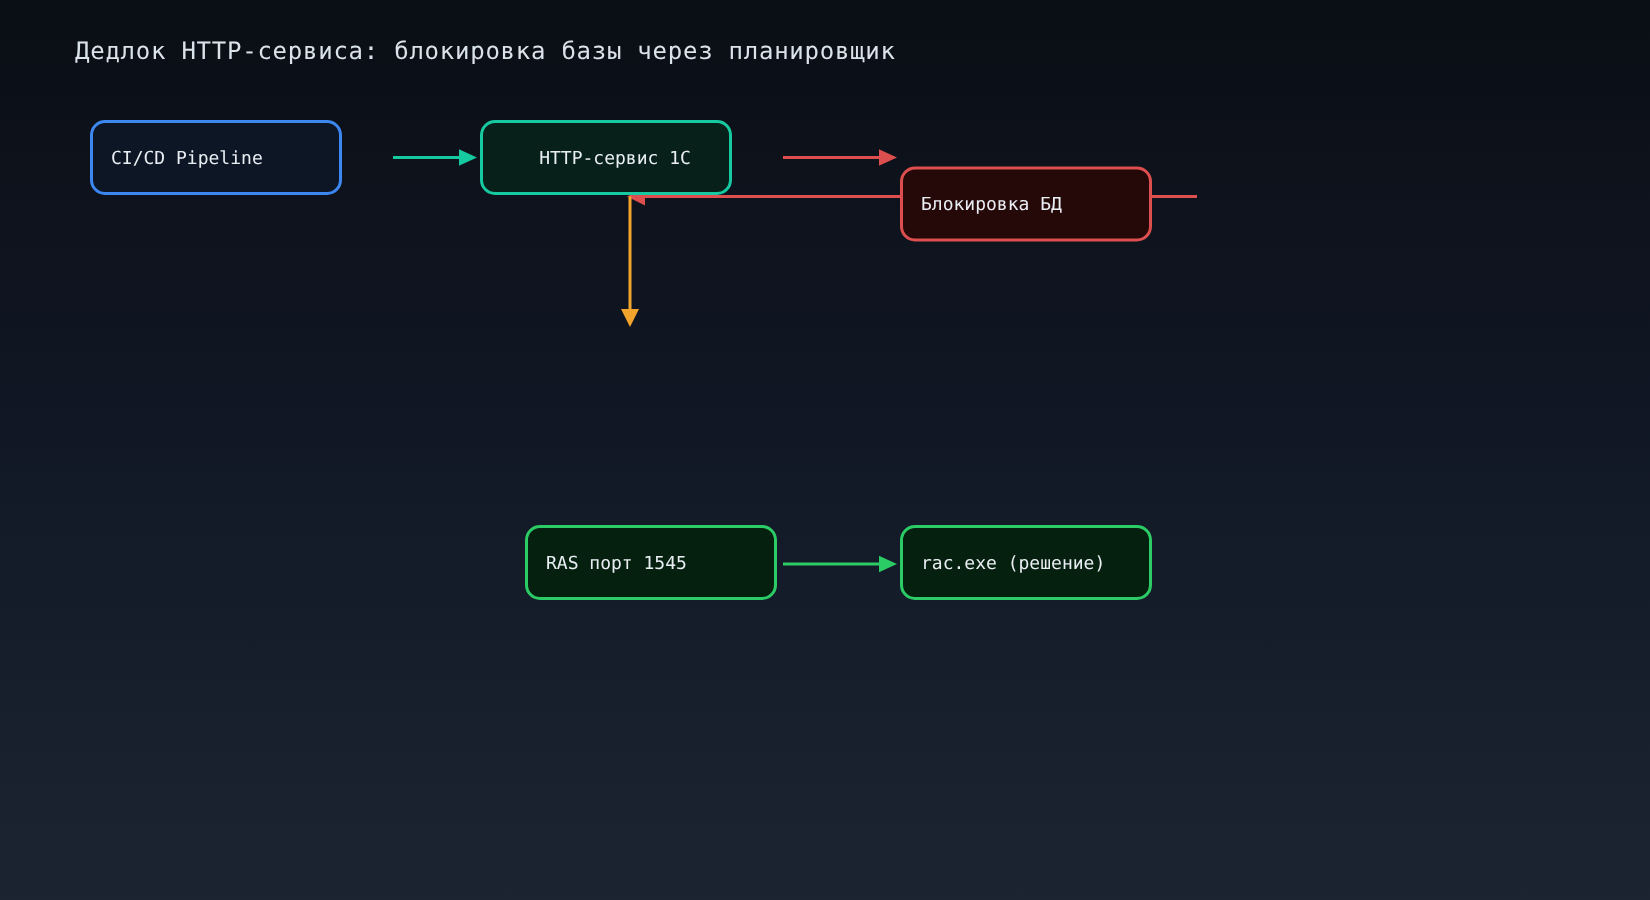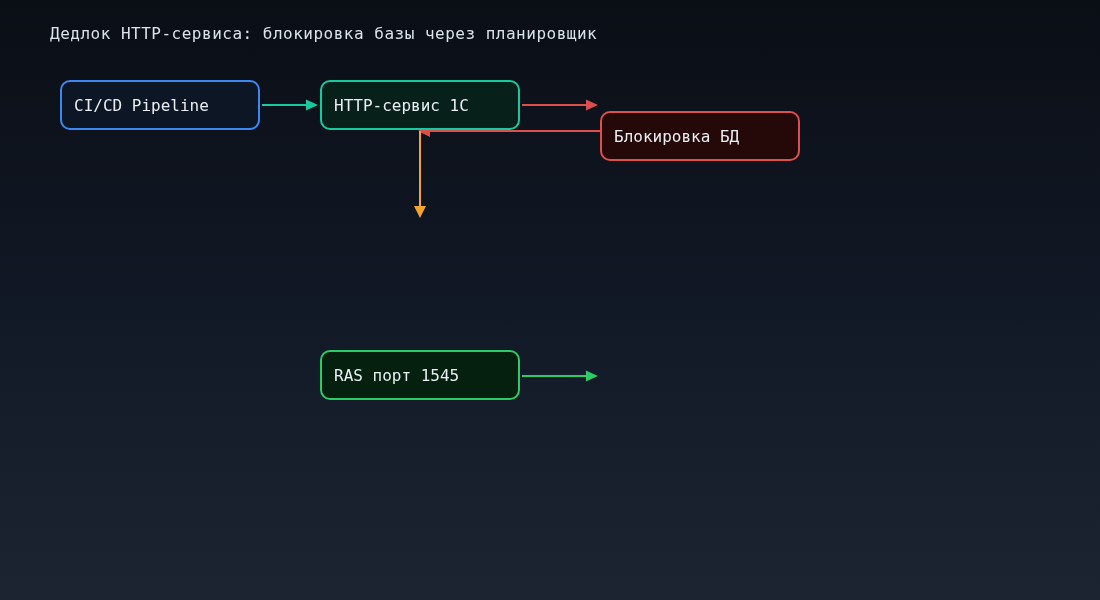--- a/index.html
+++ b/index.html
@@ -16,29 +16,29 @@
     position: absolute;
     left: 50px;
     top: 24px;
     font-size: 16px;
     letter-spacing: 0.5px;
     color: #dbe3ea;
     white-space: nowrap;
   }
   .node {
     position: absolute;
-    width: 200px;
+    width: 168px;
     height: 50px;
     box-sizing: border-box;
     border: 2px solid #888;
     border-radius: 10px;
     display: flex;
     align-items: center;
     padding-left: 12px;
-    font-size: 16px;
+    font-size: 12px;
     color: #e9eef3;
     white-space: nowrap;
   }
   #node-cicd      { left: 60px;  top: 80px;  }
   #node-http      { left: 320px; top: 80px;  }
   #node-dblock    { left: 600px; top: 80px; margin-top: 31px;  }
   #node-scheduler { left: 320px; top: 220px; }
   #node-ras       { left: 320px; top: 350px; }
   #node-rac       { left: 600px; top: 350px; }
   #edges-layer {
@@ -72,27 +72,30 @@
     <polygon points="420,218 414,206 426,206" style="fill: rgb(242, 164, 45);"></polygon>
 
     <line x1="522" y1="376" x2="588" y2="376" style="stroke: rgb(43, 203, 101);"></line>
     <polygon points="598,376 586,370.5 586,381.5" style="fill: rgb(43, 203, 101);"></polygon>
   </svg>
 
   <div class="node" id="node-cicd" style="border-color: rgb(61, 135, 240); background-color: rgb(13, 22, 37);">
     <span style="color: rgb(233, 238, 243);">CI/CD Pipeline</span>
   </div>
 
-  <div class="node" id="node-http" style="border-color: rgb(23, 201, 160); background-color: rgb(7, 33, 26);">
+  <div class="node" id="node-http" style="border-color: rgb(23, 201, 160); background-color: rgb(7, 33, 26); justify-content: center;">
     <span style="color: rgb(233, 238, 243);">HTTP-сервис 1С</span>
   </div>
 
   <div class="node" id="node-dblock" style="border-color: rgb(221, 78, 78); background-color: rgb(37, 8, 8);">
     <span style="color: rgb(233, 238, 243);">Блокировка БД</span>
   </div>
 
 
-  <div class="node" id="node-ras" style="border-color: rgb(43, 203, 101); background-color: rgb(6, 32, 16);">
+  <div class="node" id="node-ras" style="border-color: rgb(43, 203, 101); background-color: rgb(6, 32, 16); margin-left: 30px;">
     <span style="color: rgb(233, 238, 243);">RAS порт 1545</span>
   </div>
 
+  <div class="node" id="node-rac" style="border-color: rgb(43, 203, 101); background-color: rgb(6, 32, 16);">
+    <span style="color: rgb(233, 238, 243);">rac.exe (решение)</span>
+  </div>
 
 </div>
 
 </body></html>

